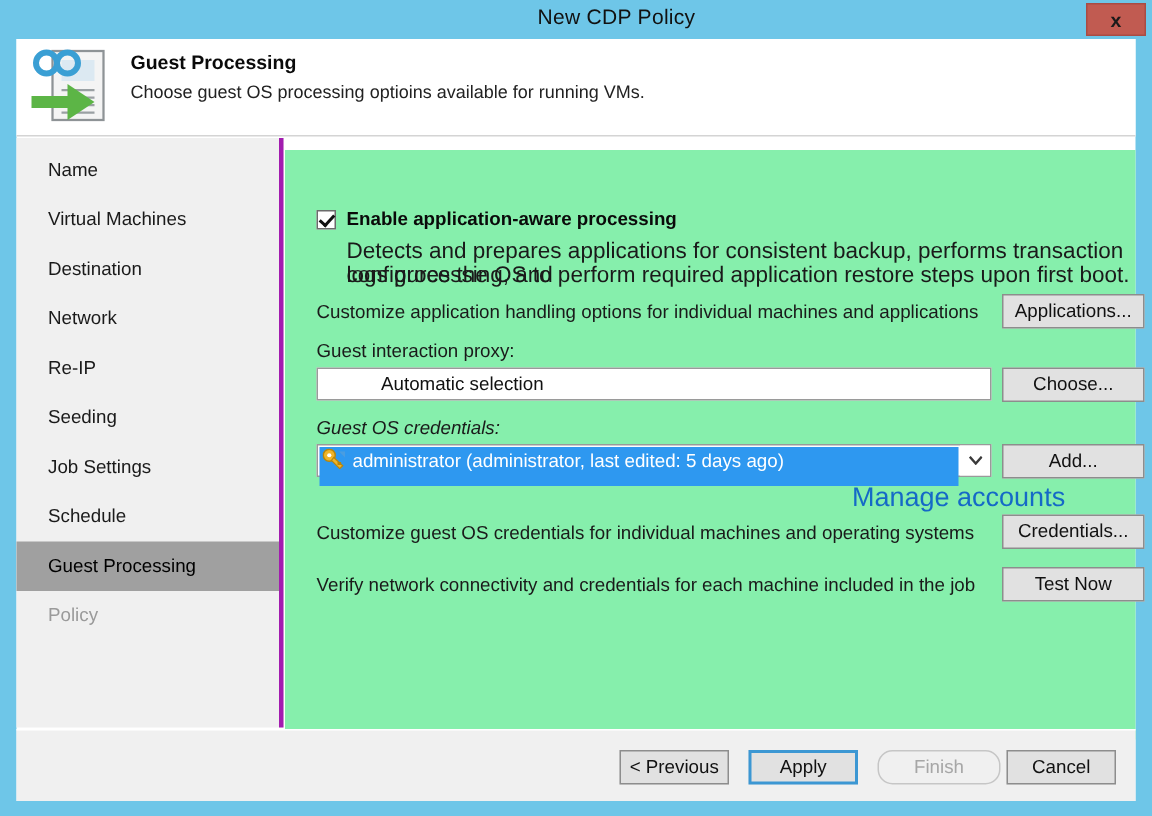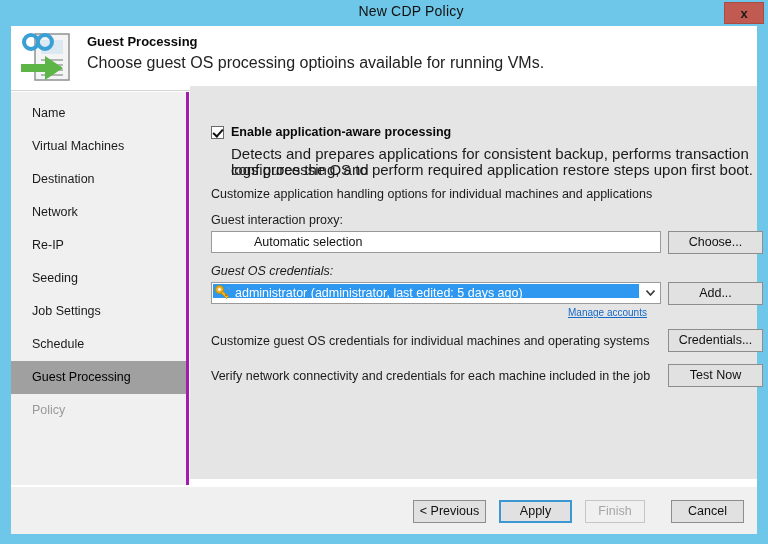--- a/index.html
+++ b/index.html
@@ -85,21 +85,21 @@
   #header-title {
     position: absolute;
     left: 76px; top: 8px;
     font-size: 13px;
     font-weight: bold;
     color: #0a0a0a;
   }
   #header-subtitle {
     position: absolute;
     left: 76px; top: 28px;
-    font-size: 16px;
+    font-size: 12px;
     color: #222;
   }
 
   
   #sidebar {
     position: absolute;
     left: 0; top: 66px;
     width: 178px; height: 393px;
     background: #f0f0f0;
     border-right: 3px solid #a21caf;
@@ -121,23 +121,23 @@
   }
   .sidebar-item.disabled {
     color: #9a9a9a;
     cursor: default;
   }
   #sidebar-list { padding-top: 5px; }
 
   
   #content {
     position: absolute;
-    left: 179px; top: 60px;
+    left: 179px; top: 74px;
     width: 567px; height: 393px;
-    background: #e5e5e5;
+    background: #86efac;
     box-sizing: border-box;
   }
 
   
   #footer {
     position: absolute;
     left: 0; top: 460px;
     width: 746px; height: 48px;
     background: #f0f0f0;
     border-top: 1px solid #ffffff;
@@ -243,21 +243,21 @@
     position: absolute;
     height: 22px;
     background: #ffffff;
     border: 1px solid #9a9a9a;
     box-sizing: border-box;
     cursor: pointer;
   }
   .combo-value {
     position: absolute;
     left: 1px; top: 1px;
-    right: 21px; height: 14px;
+    right: 21px; height: 26px;
     background: #2e98f0;
     color: #ffffff;
     font-size: 12.5px;
     line-height: 18px;
     padding-left: 22px;
     white-space: nowrap;
     overflow: hidden;
   }
   .combo-arrow {
     position: absolute;
@@ -269,23 +269,22 @@
     background: #ffffff;
   }
   .key-icon {
     position: absolute;
     left: 3px; top: 2px;
     width: 16px; height: 14px;
   }
 
   .link {
     position: absolute;
-    font-size: 10px;
+    font-size: 18px;
     color: #1569c7;
-    text-decoration: underline;
     cursor: pointer;
   }
 </style>
 </head>
 <body>
 
 <div id="window">
 
   <div id="titlebar">
     <div id="title-text">New CDP Policy</div>
@@ -338,20 +337,21 @@
 
       <div class="checkbox-row" style="top:39px;">
         <span class="checkbox checked"></span>
         <span class="checkbox-label">Enable application-aware processing</span>
       </div>
 
       <div class="desc-text" style="top:60px;">Detects and prepares applications for consistent backup, performs transaction logs processing, and</div>
       <div class="desc-text" style="top:76px;">configures the OS to perform required application restore steps upon first boot.</div>
 
       <div class="inline-text" style="left:21px; top:101px;">Customize application handling options for individual machines and applications</div>
+      <button class="btn" style="left:478px; top:96px;">Applications...</button>
 
       <div class="field-label" style="top:127px;">Guest interaction proxy:</div>
       <div class="textbox" style="left:21px; top:145px; width:450px;padding-left:42px;">Automatic selection</div>
       <button class="btn" style="left:478px; top:145px;">Choose...</button>
 
       <div class="field-label" style="top:178px;font-style:italic;">Guest OS credentials:</div>
 
       <div class="combo" style="left:21px; top:196px; width:450px;">
         <div class="combo-value">administrator (administrator, last edited: 5 days ago)</div>
         <span class="key-icon">
@@ -377,18 +377,18 @@
       <button class="btn" style="left:478px; top:243px;">Credentials...</button>
 
       <div class="inline-text" style="left:21px; top:283px;">Verify network connectivity and credentials for each machine included in the job</div>
       <button class="btn" style="left:478px; top:278px;">Test Now</button>
 
     </div>
 
     <div id="footer">
       <button class="btn" style="left:402px; top:13px; width:73px;">&lt; Previous</button>
       <button class="btn default" style="left:488px; top:13px; width:73px;">Apply</button>
-      <button class="btn disabled" style="left:574px; top:13px; width:60px;">Finish</button>
+      <button class="btn disabled" style="left:574px; top:13px; width:82px;border-radius:10px;">Finish</button>
       <button class="btn" style="left:660px; top:13px; width:73px;">Cancel</button>
     </div>
 
   </div>
 </div>
 
 </body></html>

